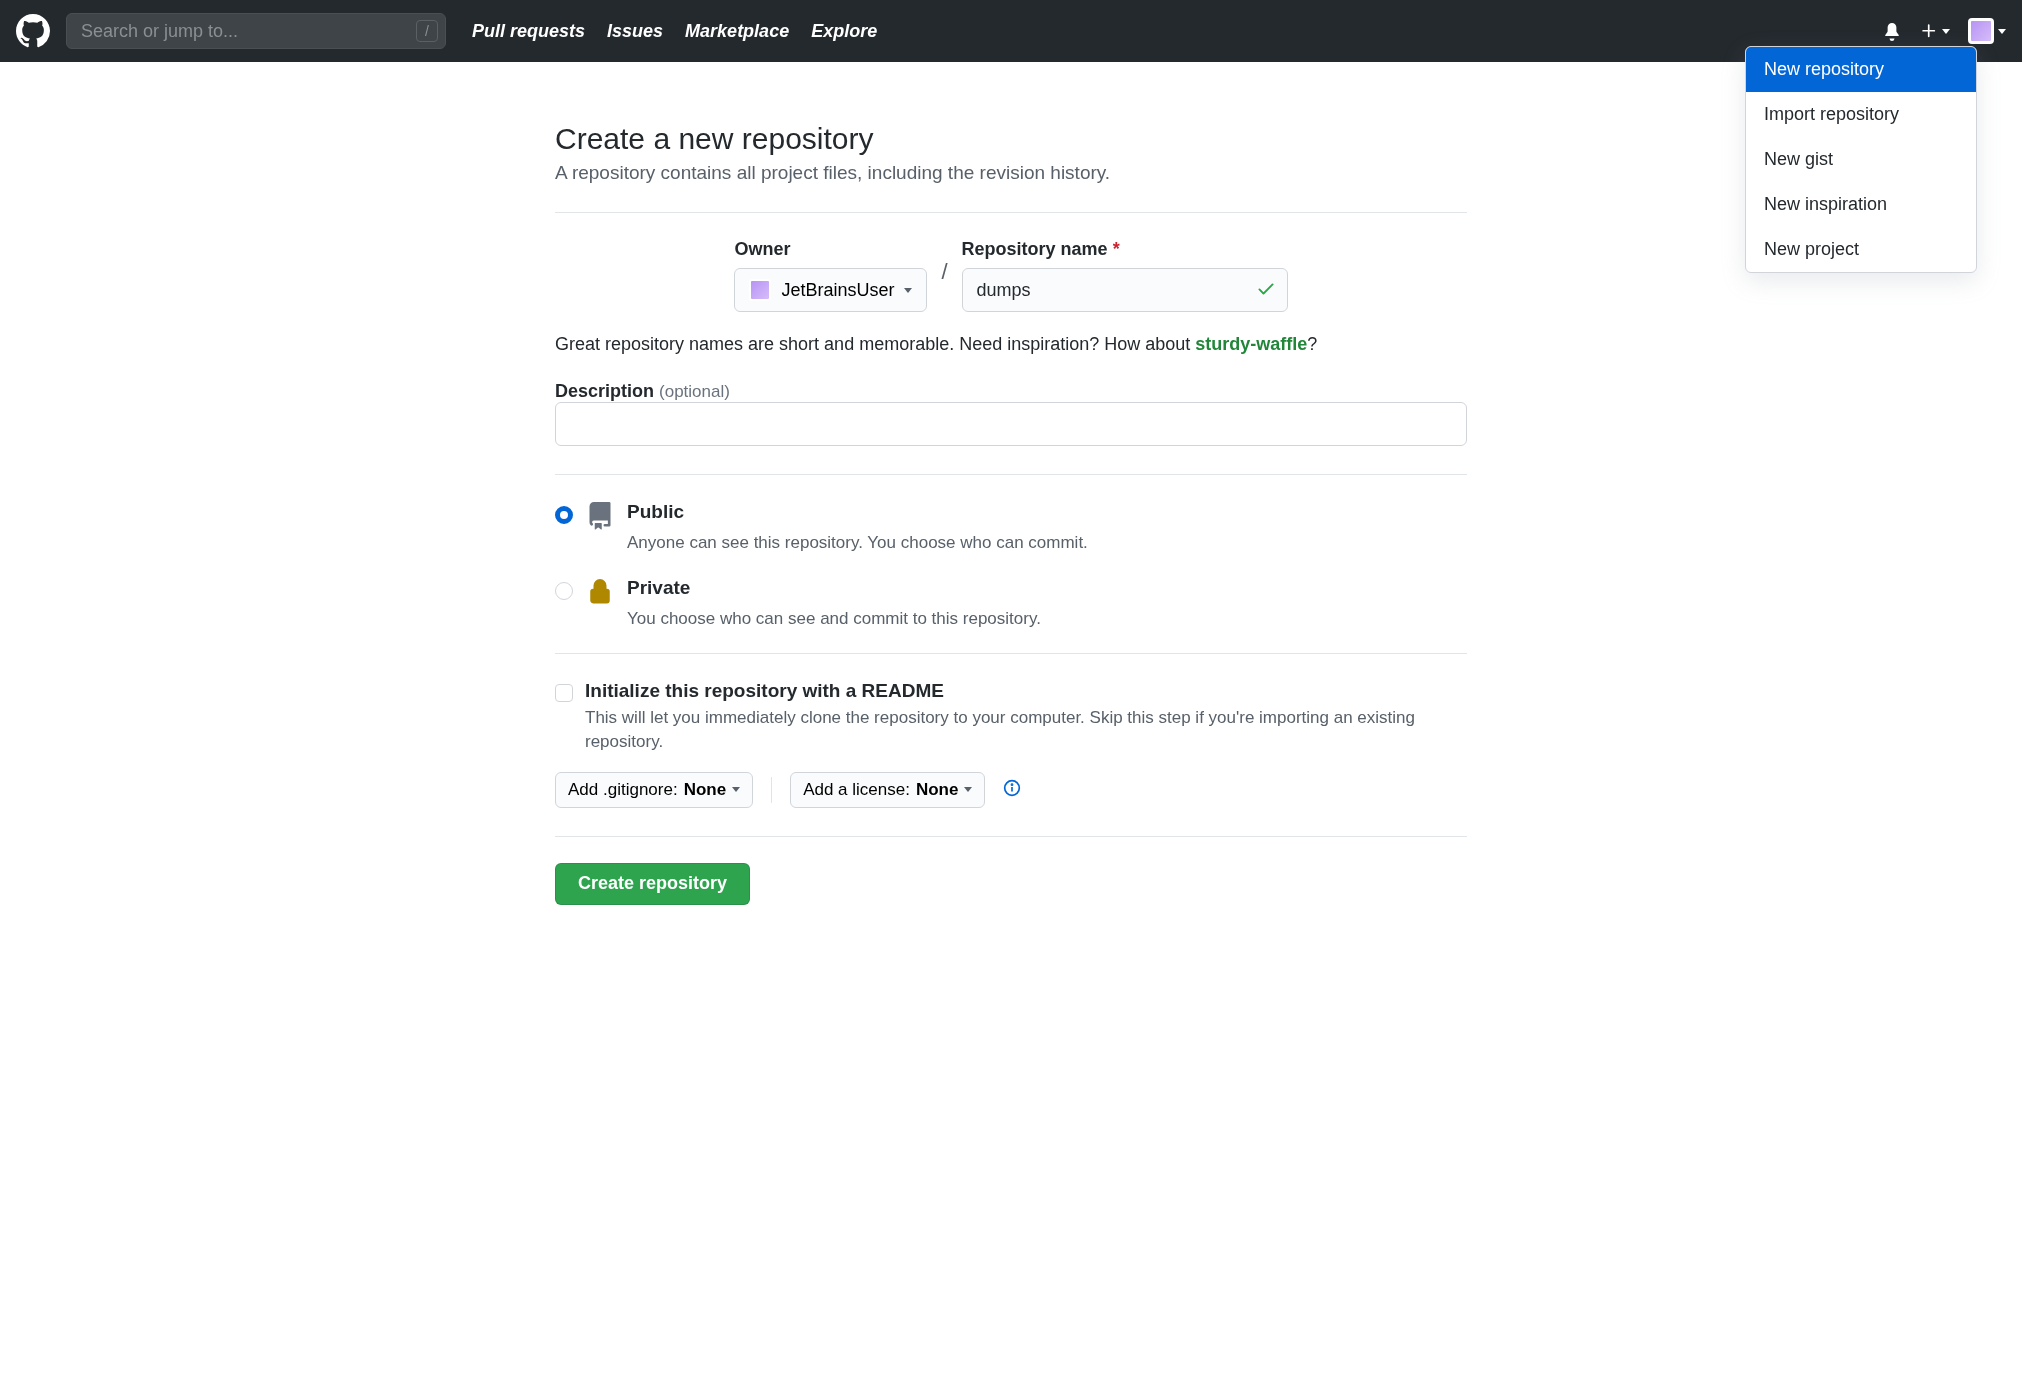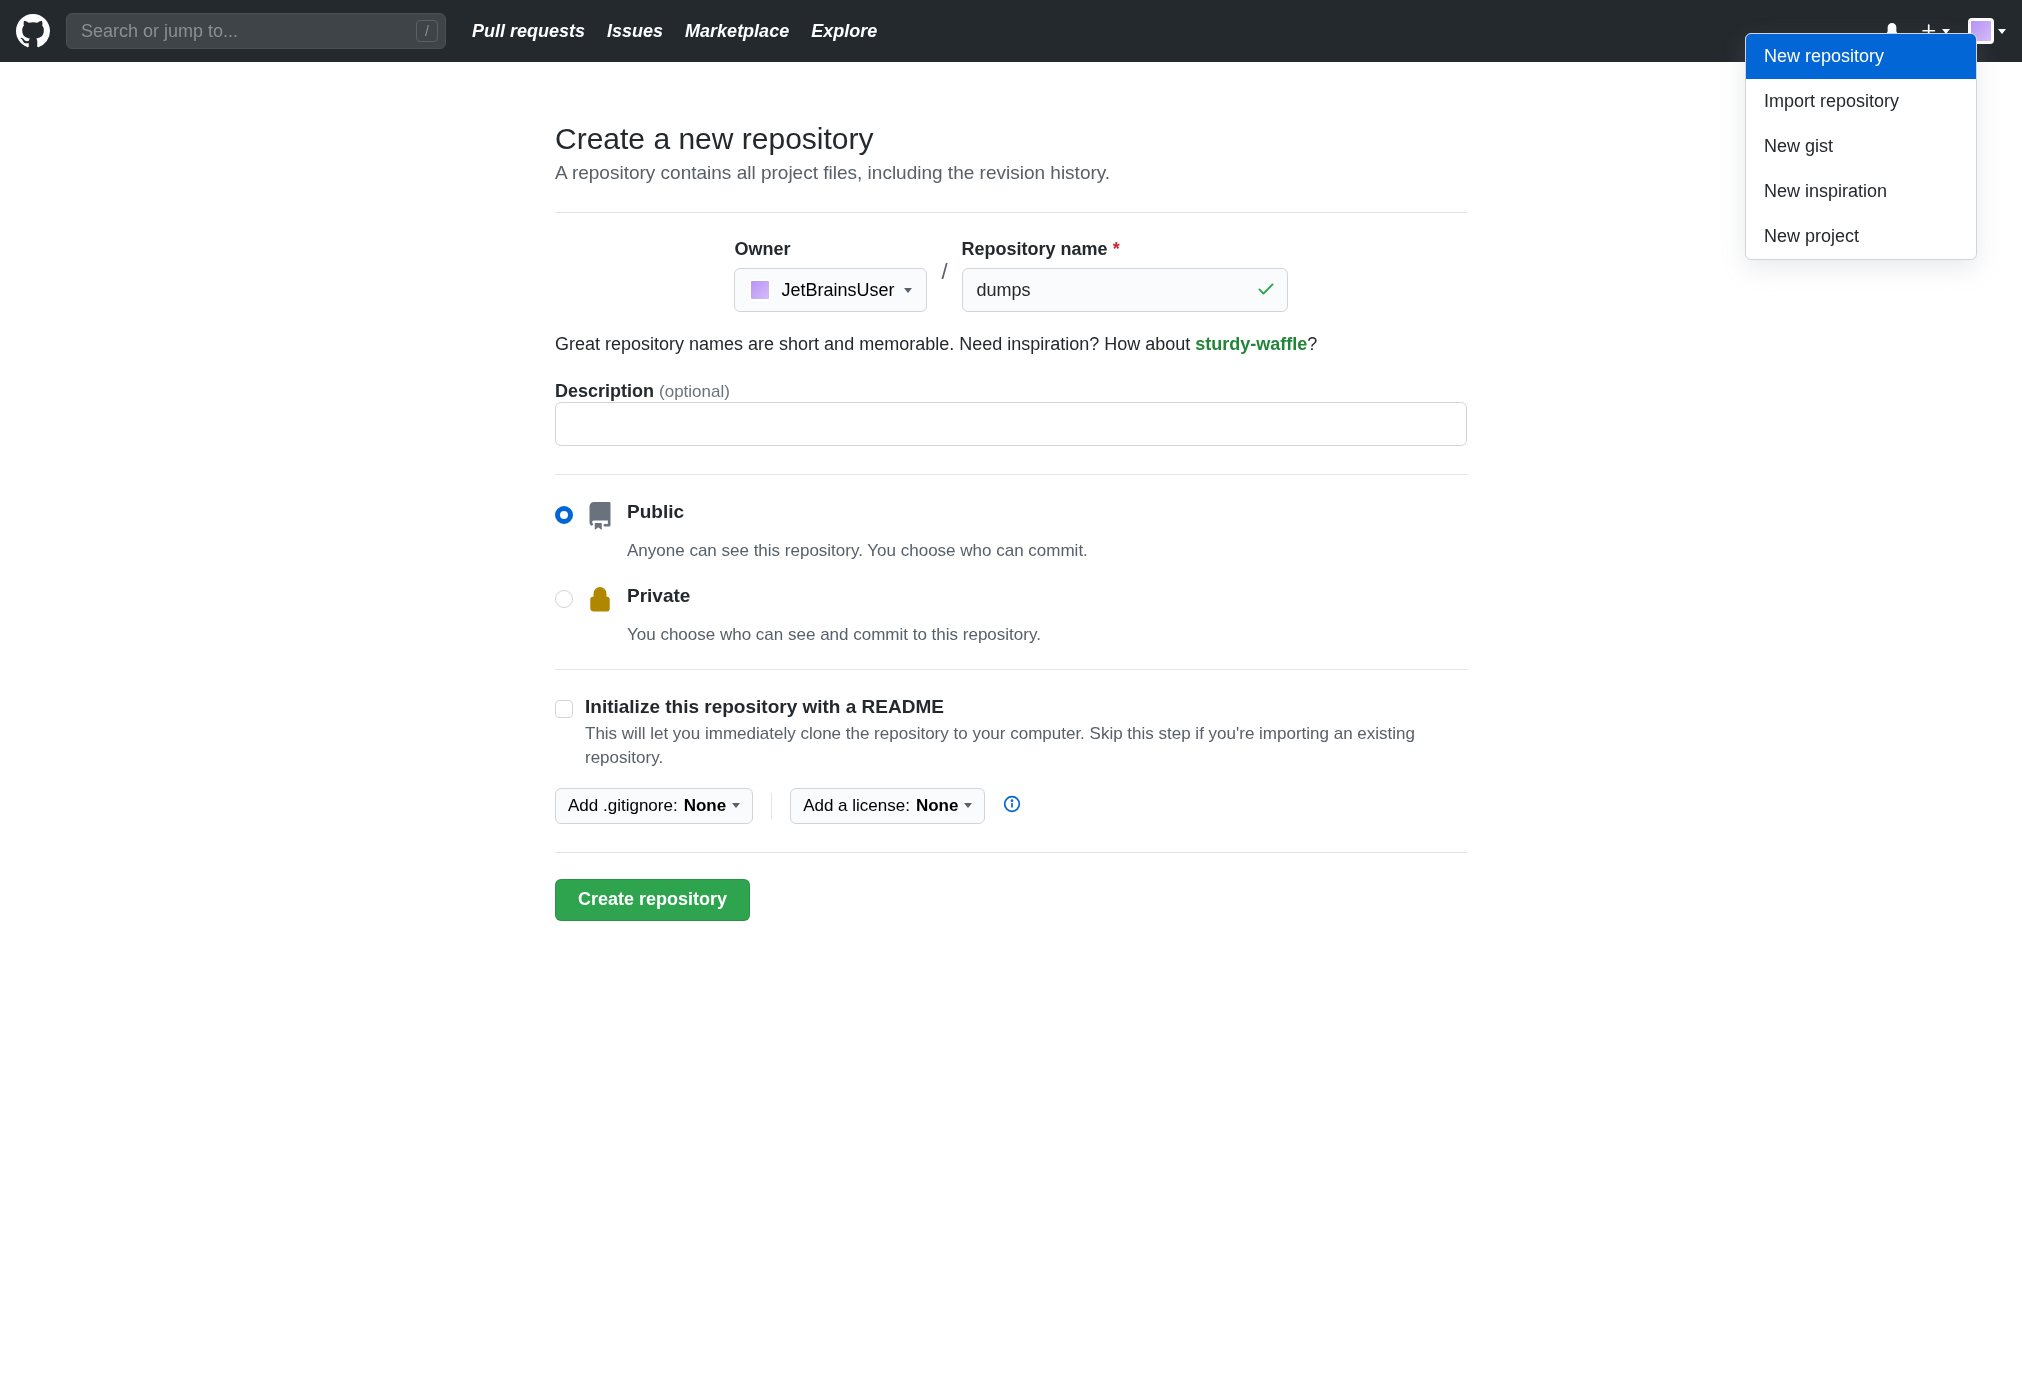--- a/index.html
+++ b/index.html
@@ -14,21 +14,21 @@
     .slash-badge { position:absolute; right:8px; top:50%; transform:translateY(-50%); width:22px; height:22px; border:1px solid #5c6065; border-radius:4px; display:flex; align-items:center; justify-content:center; color:#8a8f95; font-size:14px; }
     .nav { display:flex; gap:22px; margin-left:10px;font-style:italic; }
     .nav a { color:#fff; font-weight:600; font-size:18px; text-decoration:none; white-space:nowrap; cursor:pointer; }
     .header-right { margin-left:auto; display:flex; align-items:center; gap:18px; color:#fff; }
     .hdr-icon { display:flex; align-items:center; gap:4px; cursor:pointer; }
     .caret-down { width:0; height:0; border-left:4px solid transparent; border-right:4px solid transparent; border-top:5px solid #fff; }
     .caret-down.sm { border-top-color:#586069; }
     .avatar { width:26px; height:26px; border-radius:4px; background:linear-gradient(135deg,#b794f4,#d6bcfa); border:3px solid #fff; display:inline-block; }
 
     
-    .dropdown { position:absolute; top:33px; right:45px; width:232px; background:#fff; border:1px solid #d1d5da; border-radius:6px; box-shadow:0 8px 24px rgba(140,149,159,.2); overflow:hidden; z-index:20; }
+    .dropdown { position:absolute; top:46px; right:45px; width:232px; background:#fff; border:1px solid #d1d5da; border-radius:6px; box-shadow:0 8px 24px rgba(140,149,159,.2); overflow:hidden; z-index:20; }
     .dropdown::before { content:""; position:absolute; top:-9px; right:20px; width:0; height:0; border-left:9px solid transparent; border-right:9px solid transparent; border-bottom:9px solid #fff; }
     .dropdown-item { display:block; padding:12px 18px; font-size:18px; color:#24292e; text-decoration:none; cursor:pointer; }
     .dropdown-item.active { background:#0366d6; color:#fff; }
 
     
     .container { max-width:912px; margin:0 auto; padding:60px 0 40px; }
     h1 { font-size:30px; font-weight:400; margin-bottom:6px; }
     .subtitle { font-size:19px; color:#586069; }
     hr.rule { border:none; border-top:1px solid #e1e4e8; margin:28px 0 26px; }
 
@@ -45,21 +45,21 @@
     .hint { margin-top:22px; font-size:18px; color:#24292e; }
     .hint a { color:#22863a; font-weight:600; text-decoration:none; }
     .desc-input { width:100%; height:44px; background:#fff; border:1px solid #d1d5da; border-radius:6px; padding:0 14px; font-size:18px; outline:none; }
 
     .radio-row { display:flex; align-items:flex-start; gap:12px; margin-bottom:24px; }
     .radio-ctl { width:18px; height:18px; border:1px solid #d1d5da; border-radius:50%; margin-top:5px; flex-shrink:0; cursor:pointer; display:flex; align-items:center; justify-content:center; }
     .radio-ctl.checked { border:5px solid #0366d6; }
     .radio-icon { width:30px; flex-shrink:0; color:#6a737d; display:flex; align-items:center; justify-content:center; }
     .radio-icon.lock { color:#b08800; }
     .radio-text strong { font-size:19px; font-weight:600; display:block; }
-    .radio-text .desc { color:#586069; font-size:17px; margin-top:18px; }
+    .radio-text .desc { color:#586069; font-size:17px; margin-top:10px; }
 
     .check-row { display:flex; align-items:flex-start; gap:12px; margin-bottom:12px; }
     .checkbox { width:18px; height:18px; border:1px solid #d1d5da; border-radius:4px; margin-top:4px; flex-shrink:0; cursor:pointer; }
     .check-text { flex:1; }
     .check-text strong { font-size:19px; font-weight:600; }
     .check-text .desc { color:#586069; font-size:17px; margin-top:4px; line-height:1.4; }
 
     .btn-row { display:flex; align-items:center; gap:18px; margin-top:18px; }
     .btn-select { height:36px; background:#fafbfc; border:1px solid #d1d5da; border-radius:6px; padding:0 12px; display:flex; align-items:center; gap:6px; font-size:17px; cursor:pointer; }
     .btn-select strong { font-weight:600; }

